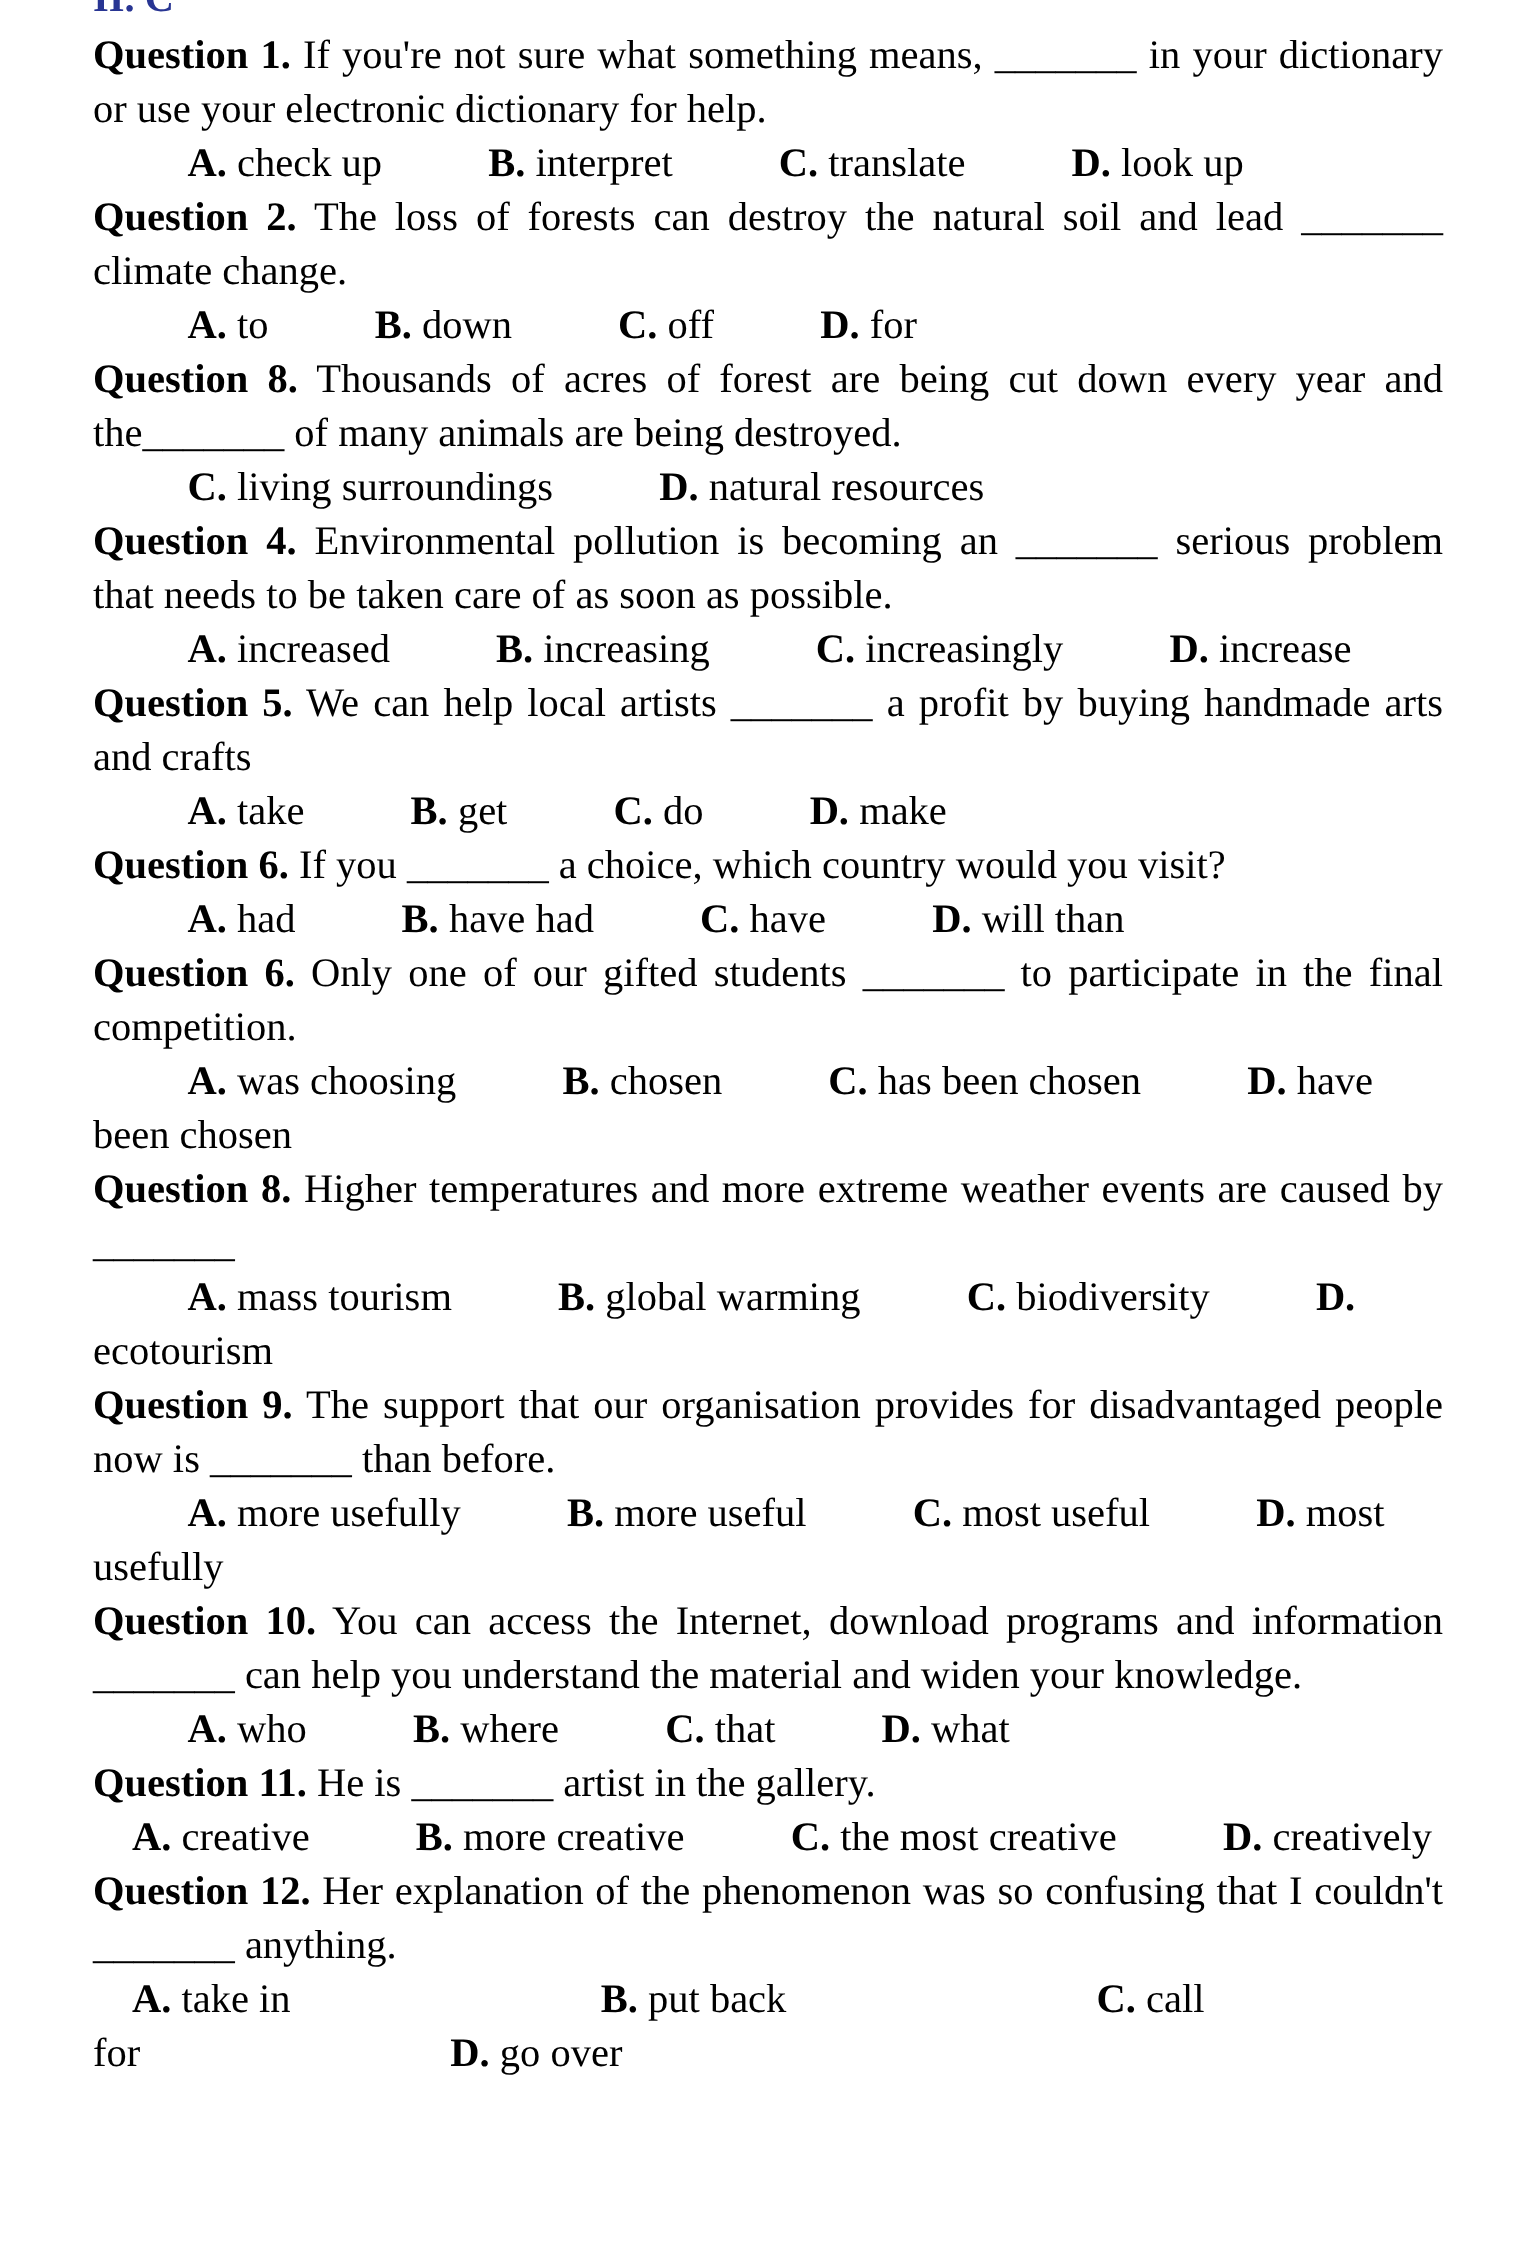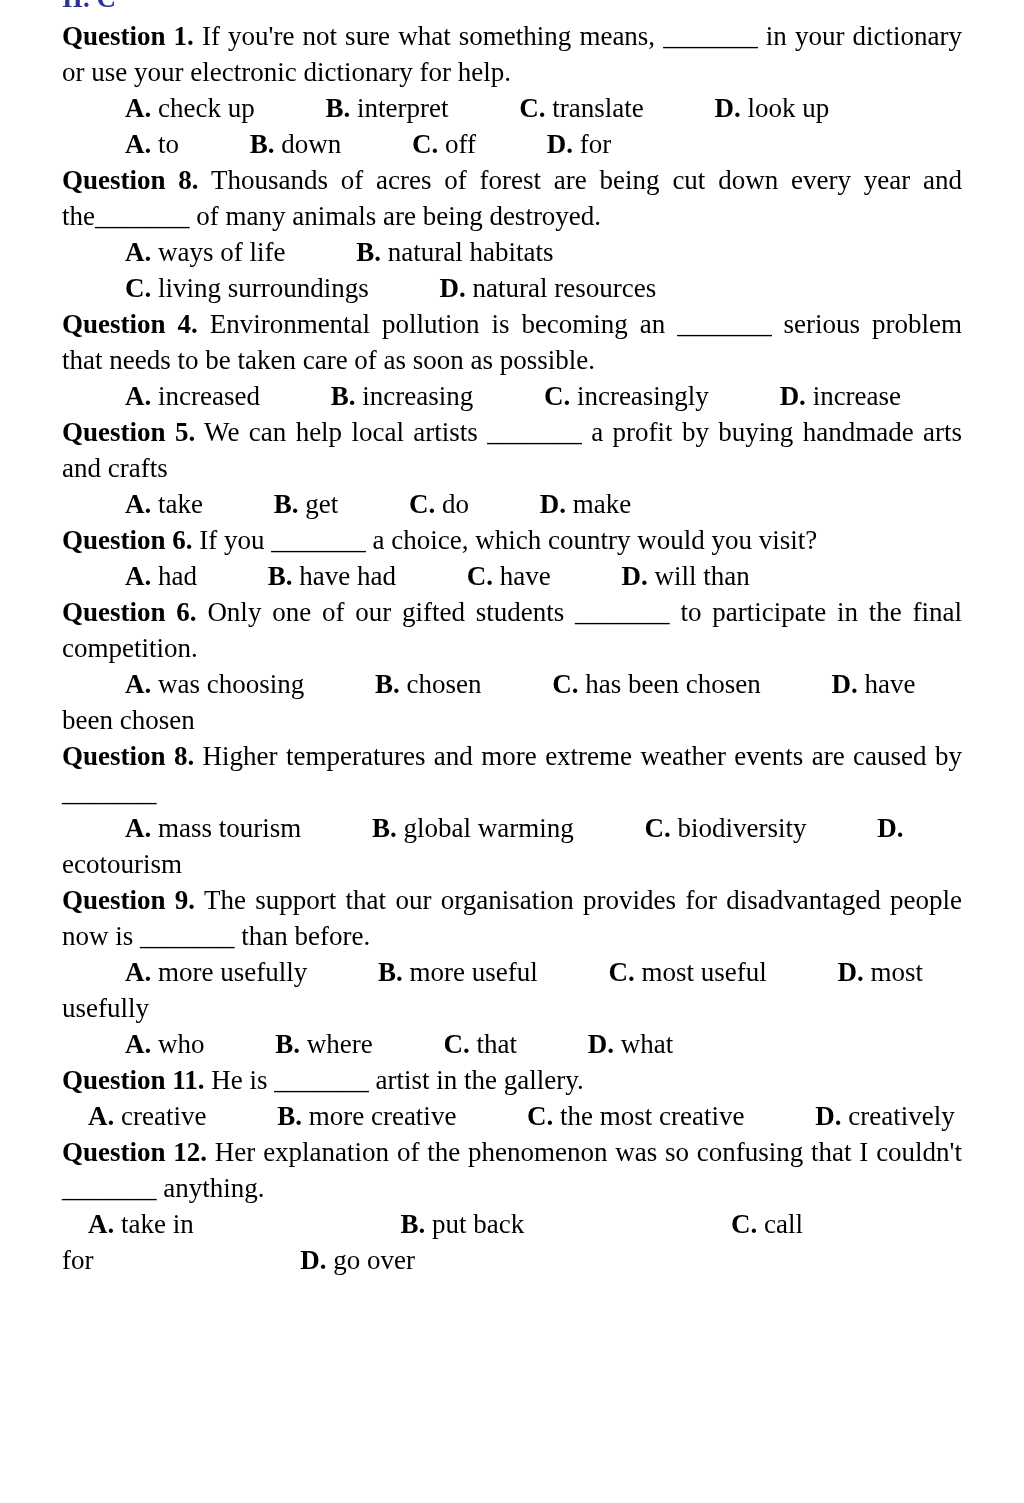--- a/index.html
+++ b/index.html
@@ -60,34 +60,31 @@
     <p class="q-text"><b class="q-label">Question 1.</b> <span class="q-body">If you're not sure what something means, _______ in your dictionary or use your electronic dictionary for help.</span></p>
     <p class="options indent-md">
       <span class="opt"><b class="opt-letter">A.</b> <span class="opt-text">check up</span></span>
       <span class="opt"><b class="opt-letter">B.</b> <span class="opt-text">interpret</span></span>
       <span class="opt"><b class="opt-letter">C.</b> <span class="opt-text">translate</span></span>
       <span class="opt"><b class="opt-letter">D.</b> <span class="opt-text">look up</span></span>
     </p>
   </section>
 
   <section class="question">
+    <p class="q-text"><b class="q-label">Question 2.</b> <span class="q-body">The loss of forests can destroy the natural soil and lead _______ climate change.</span></p>
     <p class="options indent-md">
       <span class="opt"><b class="opt-letter">A.</b> <span class="opt-text">to</span></span>
       <span class="opt"><b class="opt-letter">B.</b> <span class="opt-text">down</span></span>
       <span class="opt"><b class="opt-letter">C.</b> <span class="opt-text">off</span></span>
       <span class="opt"><b class="opt-letter">D.</b> <span class="opt-text">for</span></span>
     </p>
   </section>
 
   <section class="question">
     <p class="q-text"><b class="q-label">Question 8.</b> <span class="q-body">Thousands of acres of forest are being cut down every year and the_______ of many animals are being destroyed.</span></p>
-    <p class="options indent-md">
-      <span class="opt"><b class="opt-letter">A.</b> <span class="opt-text">ways of life</span></span>
-      <span class="opt"><b class="opt-letter">B.</b> <span class="opt-text">natural habitats</span></span>
-    </p>
     <p class="options indent-md">
       <span class="opt"><b class="opt-letter">C.</b> <span class="opt-text">living surroundings</span></span>
       <span class="opt"><b class="opt-letter">D.</b> <span class="opt-text">natural resources</span></span>
     </p>
   </section>
 
   <section class="question">
     <p class="q-text"><b class="q-label">Question 4.</b> <span class="q-body">Environmental pollution is becoming an _______ serious problem that needs to be taken care of as soon as possible.</span></p>
     <p class="options indent-md">
       <span class="opt"><b class="opt-letter">A.</b> <span class="opt-text">increased</span></span>
@@ -141,20 +138,21 @@
     <p class="q-text"><b class="q-label">Question 9.</b> <span class="q-body">The support that our organisation provides for disadvantaged people now is _______ than before.</span></p>
     <p class="options indent-md">
       <span class="opt"><b class="opt-letter">A.</b> <span class="opt-text">more usefully</span></span>
       <span class="opt"><b class="opt-letter">B.</b> <span class="opt-text">more useful</span></span>
       <span class="opt"><b class="opt-letter">C.</b> <span class="opt-text">most useful</span></span>
       <span class="opt"><b class="opt-letter">D.</b> <span class="opt-text">most usefully</span></span>
     </p>
   </section>
 
   <section class="question">
+    <p class="q-text"><b class="q-label">Question 10.</b> <span class="q-body">You can access the Internet, download programs and information _______ can help you understand the material and widen your knowledge.</span></p>
     <p class="options indent-md">
       <span class="opt"><b class="opt-letter">A.</b> <span class="opt-text">who</span></span>
       <span class="opt"><b class="opt-letter">B.</b> <span class="opt-text">where</span></span>
       <span class="opt"><b class="opt-letter">C.</b> <span class="opt-text">that</span></span>
       <span class="opt"><b class="opt-letter">D.</b> <span class="opt-text">what</span></span>
     </p>
   </section>
 
   <section class="question">
     <p class="q-text"><b class="q-label">Question 11.</b> <span class="q-body">He is _______ artist in the gallery.</span></p>

